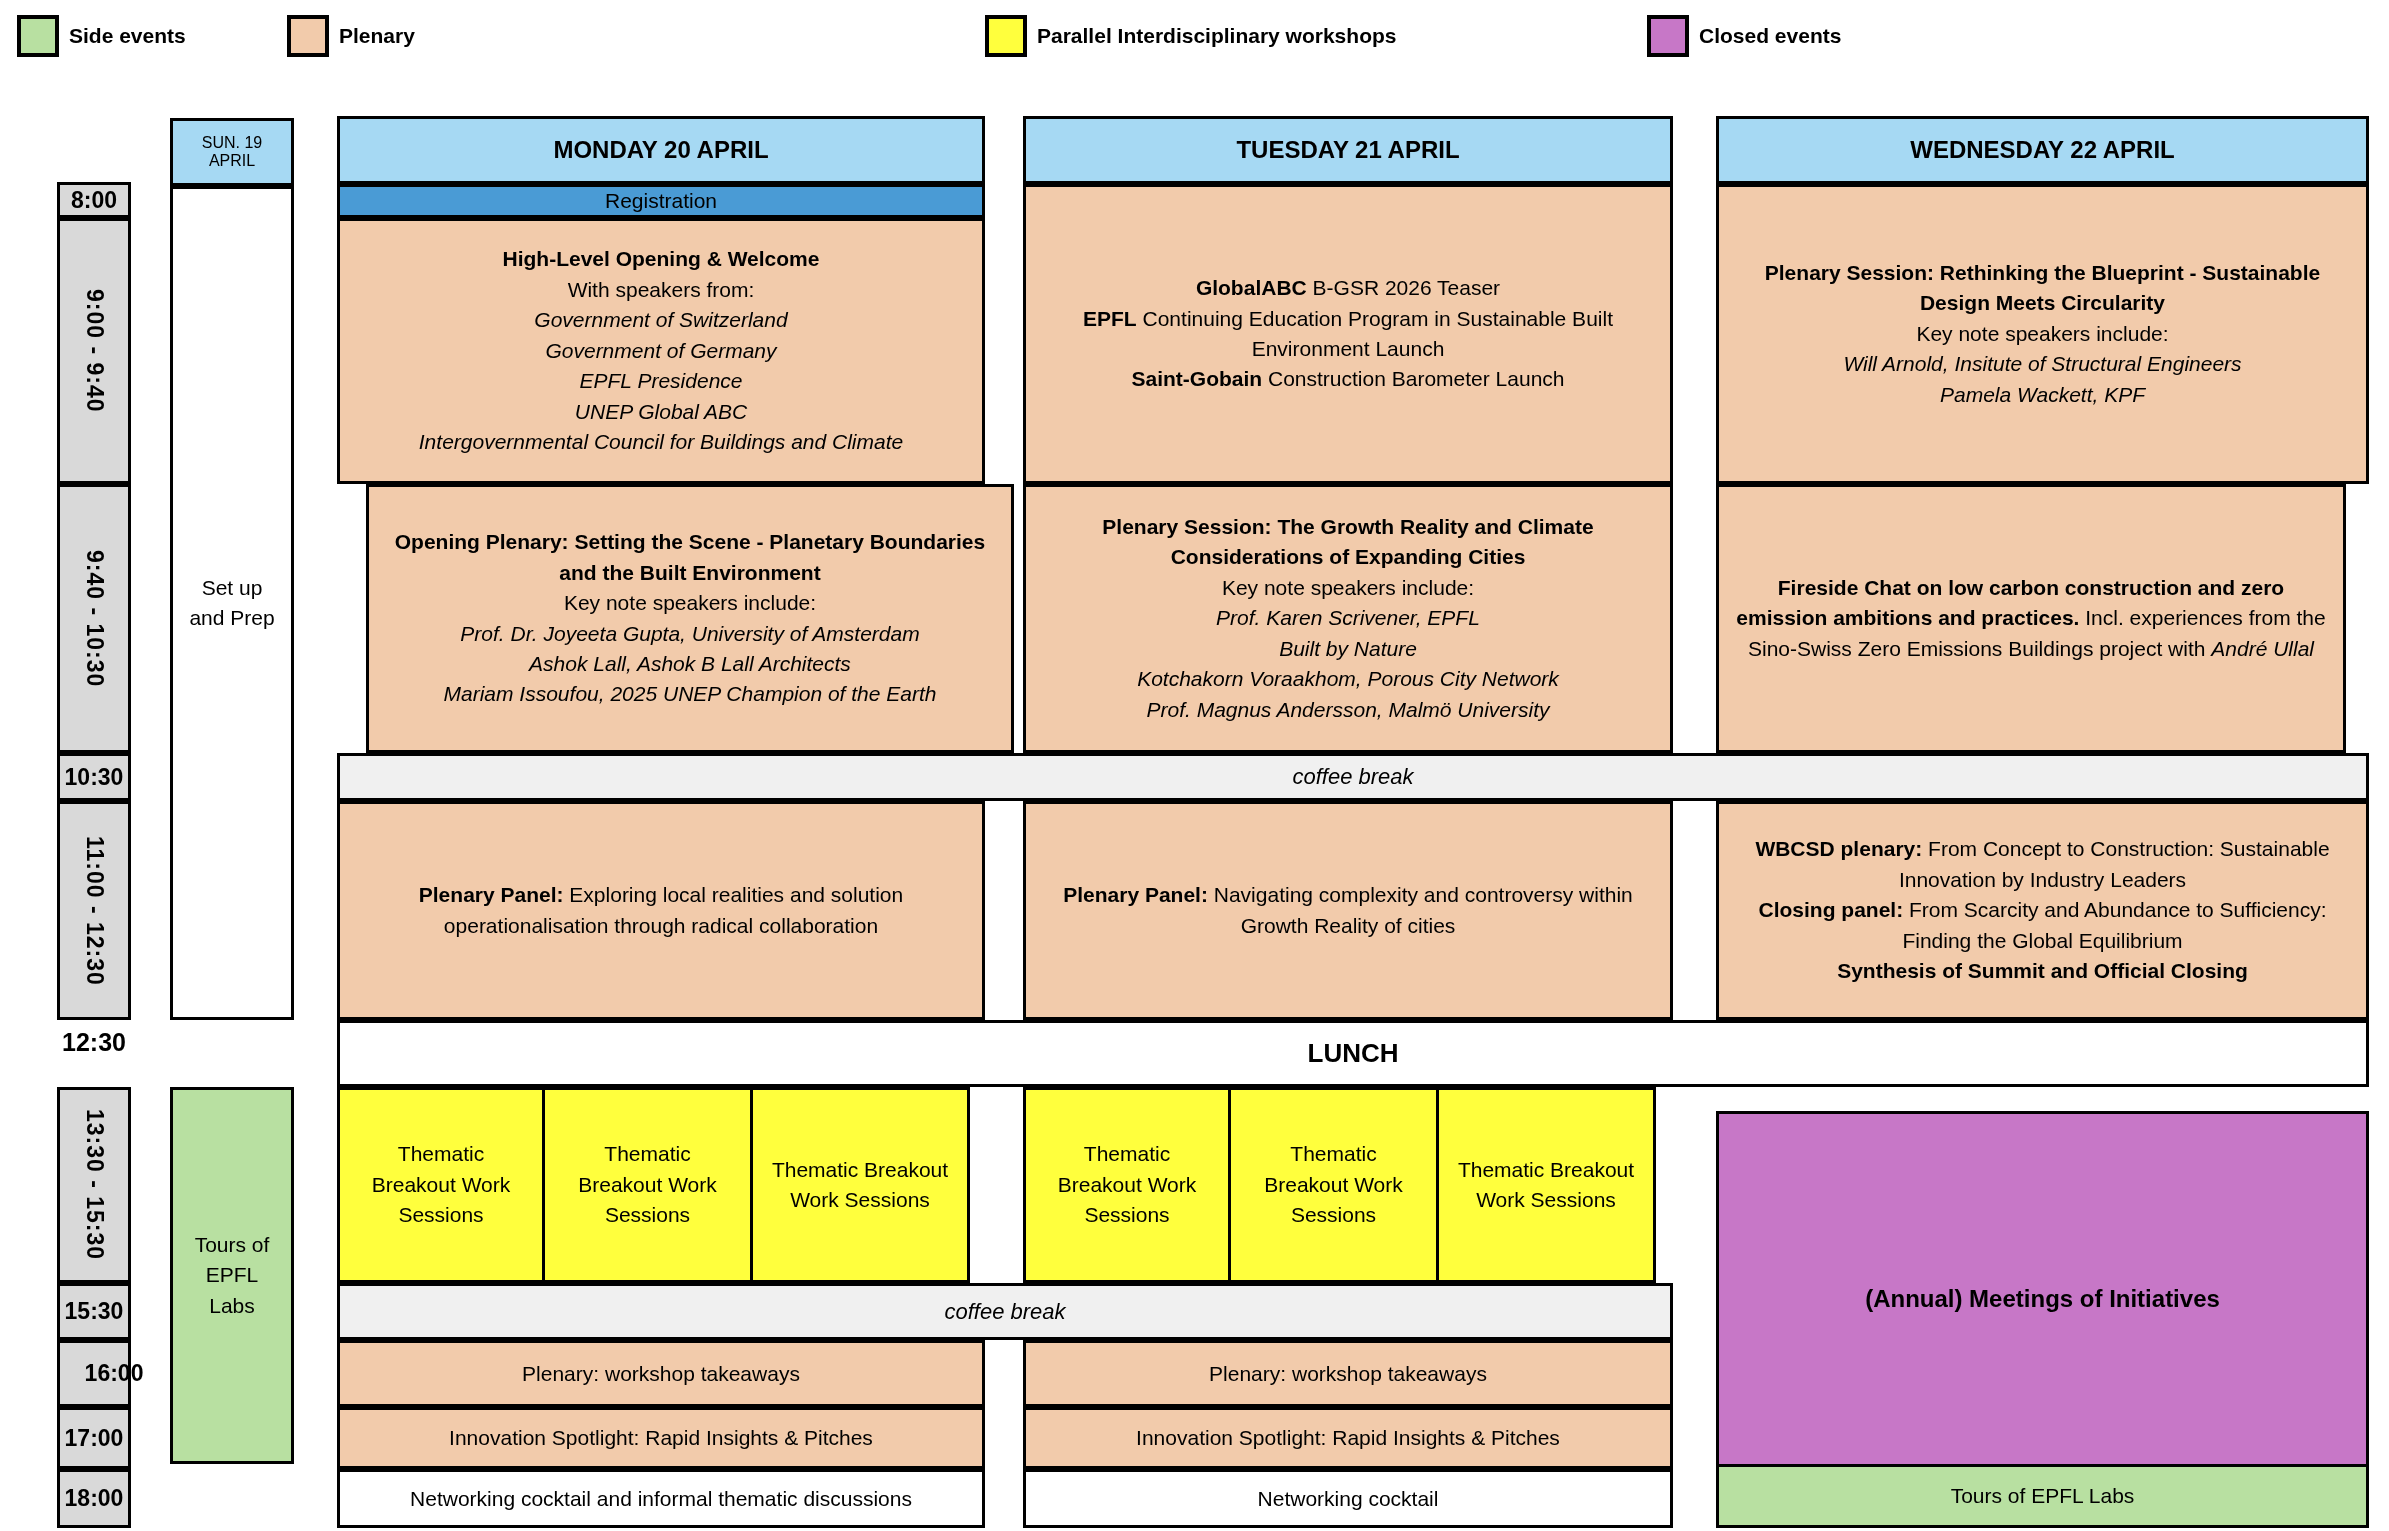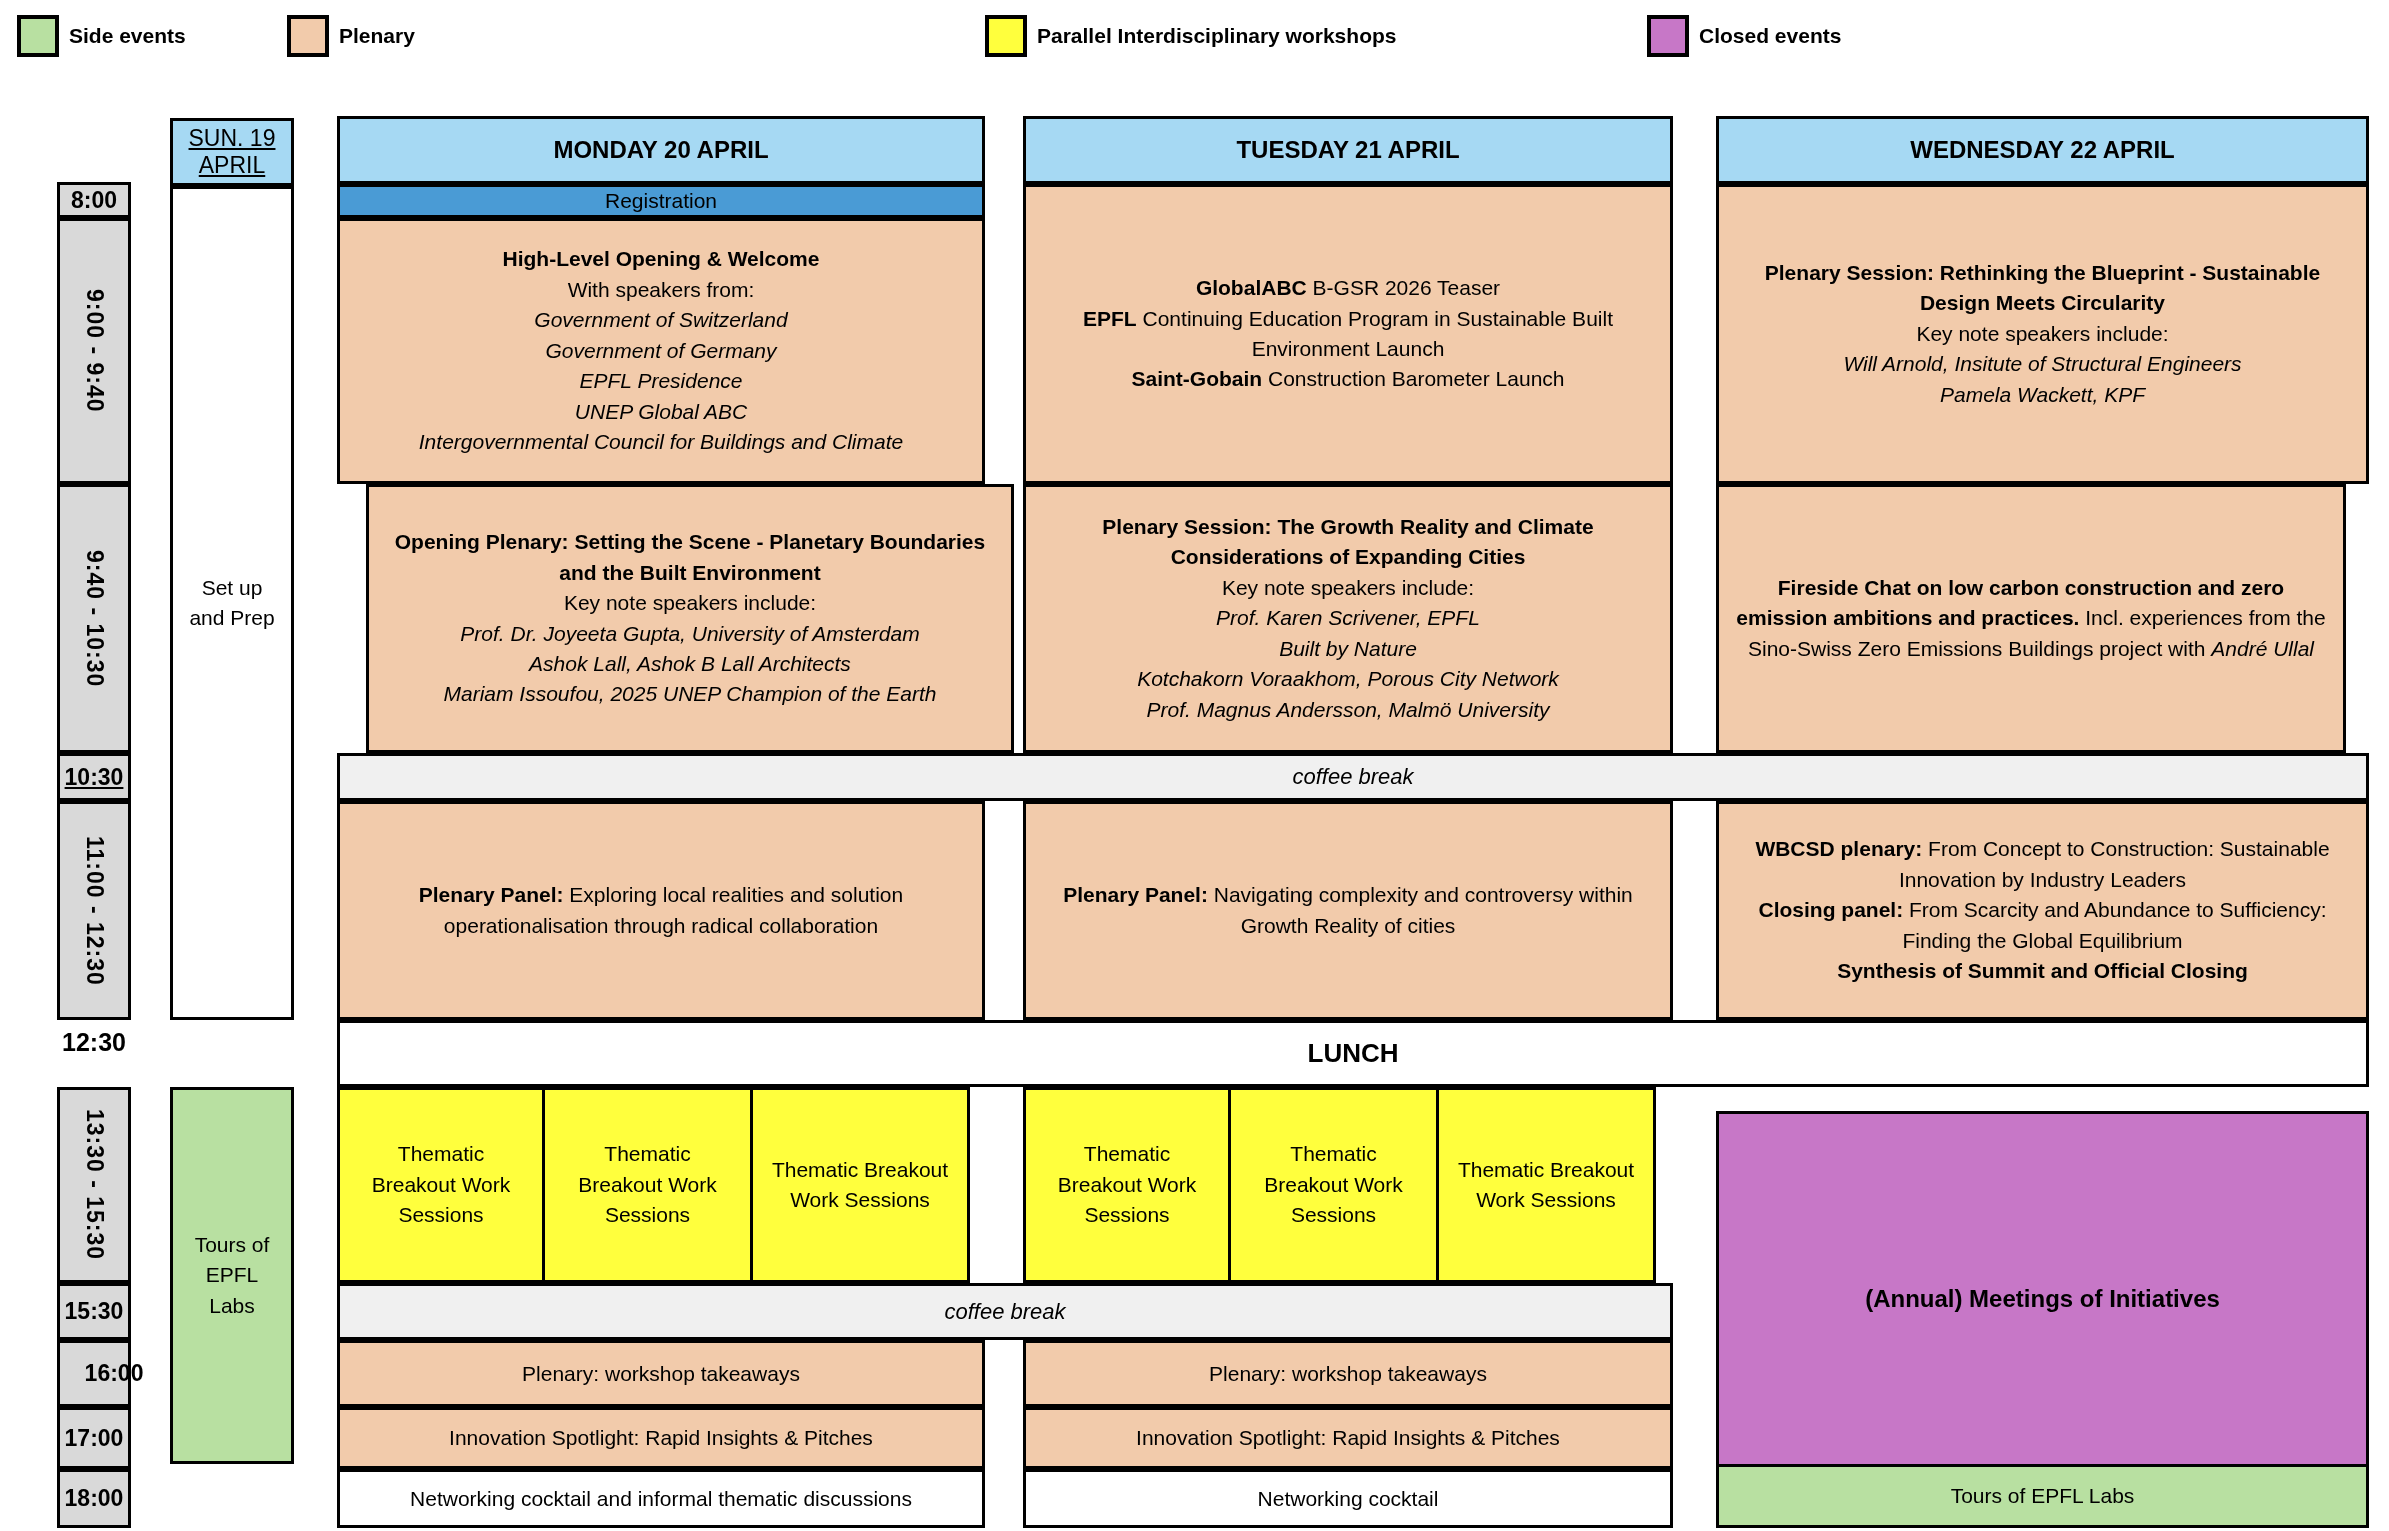--- a/index.html
+++ b/index.html
@@ -63,21 +63,21 @@
   <div>
     <div class="timebox" style="left:57px;top:182px;width:74px;height:36px;">
       <span class="tlabel">8:00</span>
     </div>
     <div class="timebox" style="left:57px;top:218px;width:74px;height:266px;">
       <span class="vtime">9:00 - 9:40</span>
     </div>
     <div class="timebox" style="left:57px;top:484px;width:74px;height:269px;">
       <span class="vtime">9:40 - 10:30</span>
     </div>
-    <div class="timebox" style="left:57px;top:753px;width:74px;height:48px;text-decoration:underline;">
+    <div class="timebox" style="left:57px;top:753px;width:74px;height:48px;">
       <span class="tlabel">10:30</span>
     </div>
     <div class="timebox" style="left:57px;top:801px;width:74px;height:219px;">
       <span class="vtime">11:00 - 12:30</span>
     </div>
     <div class="abs" style="left:47px;top:1028px;width:94px;text-align:center;">
       <span class="tlabel" style="font-size:25px;">12:30</span>
     </div>
     <div class="timebox" style="left:57px;top:1087px;width:74px;height:196px;">
       <span class="vtime">13:30 - 15:30</span>
@@ -90,21 +90,21 @@
     </div>
     <div class="timebox" style="left:57px;top:1407px;width:74px;height:62px;">
       <span class="tlabel">17:00</span>
     </div>
     <div class="timebox" style="left:57px;top:1469px;width:74px;height:59px;">
       <span class="tlabel">18:00</span>
     </div>
   </div>
 
   <div>
-    <div class="cell hblue" style="left:170px;top:118px;width:124px;height:68px;font-size:23px;text-decoration:underline;">
+    <div class="cell hblue" style="left:170px;top:118px;width:124px;height:68px;font-size:16px;">
       <div class="line">SUN. 19</div>
       <div class="line">APRIL</div>
     </div>
     <div class="cell" style="left:170px;top:186px;width:124px;height:834px;background:#fff;">
       <div class="evt">Set up and Prep</div>
     </div>
     <div class="cell green" style="left:170px;top:1087px;width:124px;height:377px;">
       <div class="evt">Tours of EPFL Labs</div>
     </div>
   </div>

